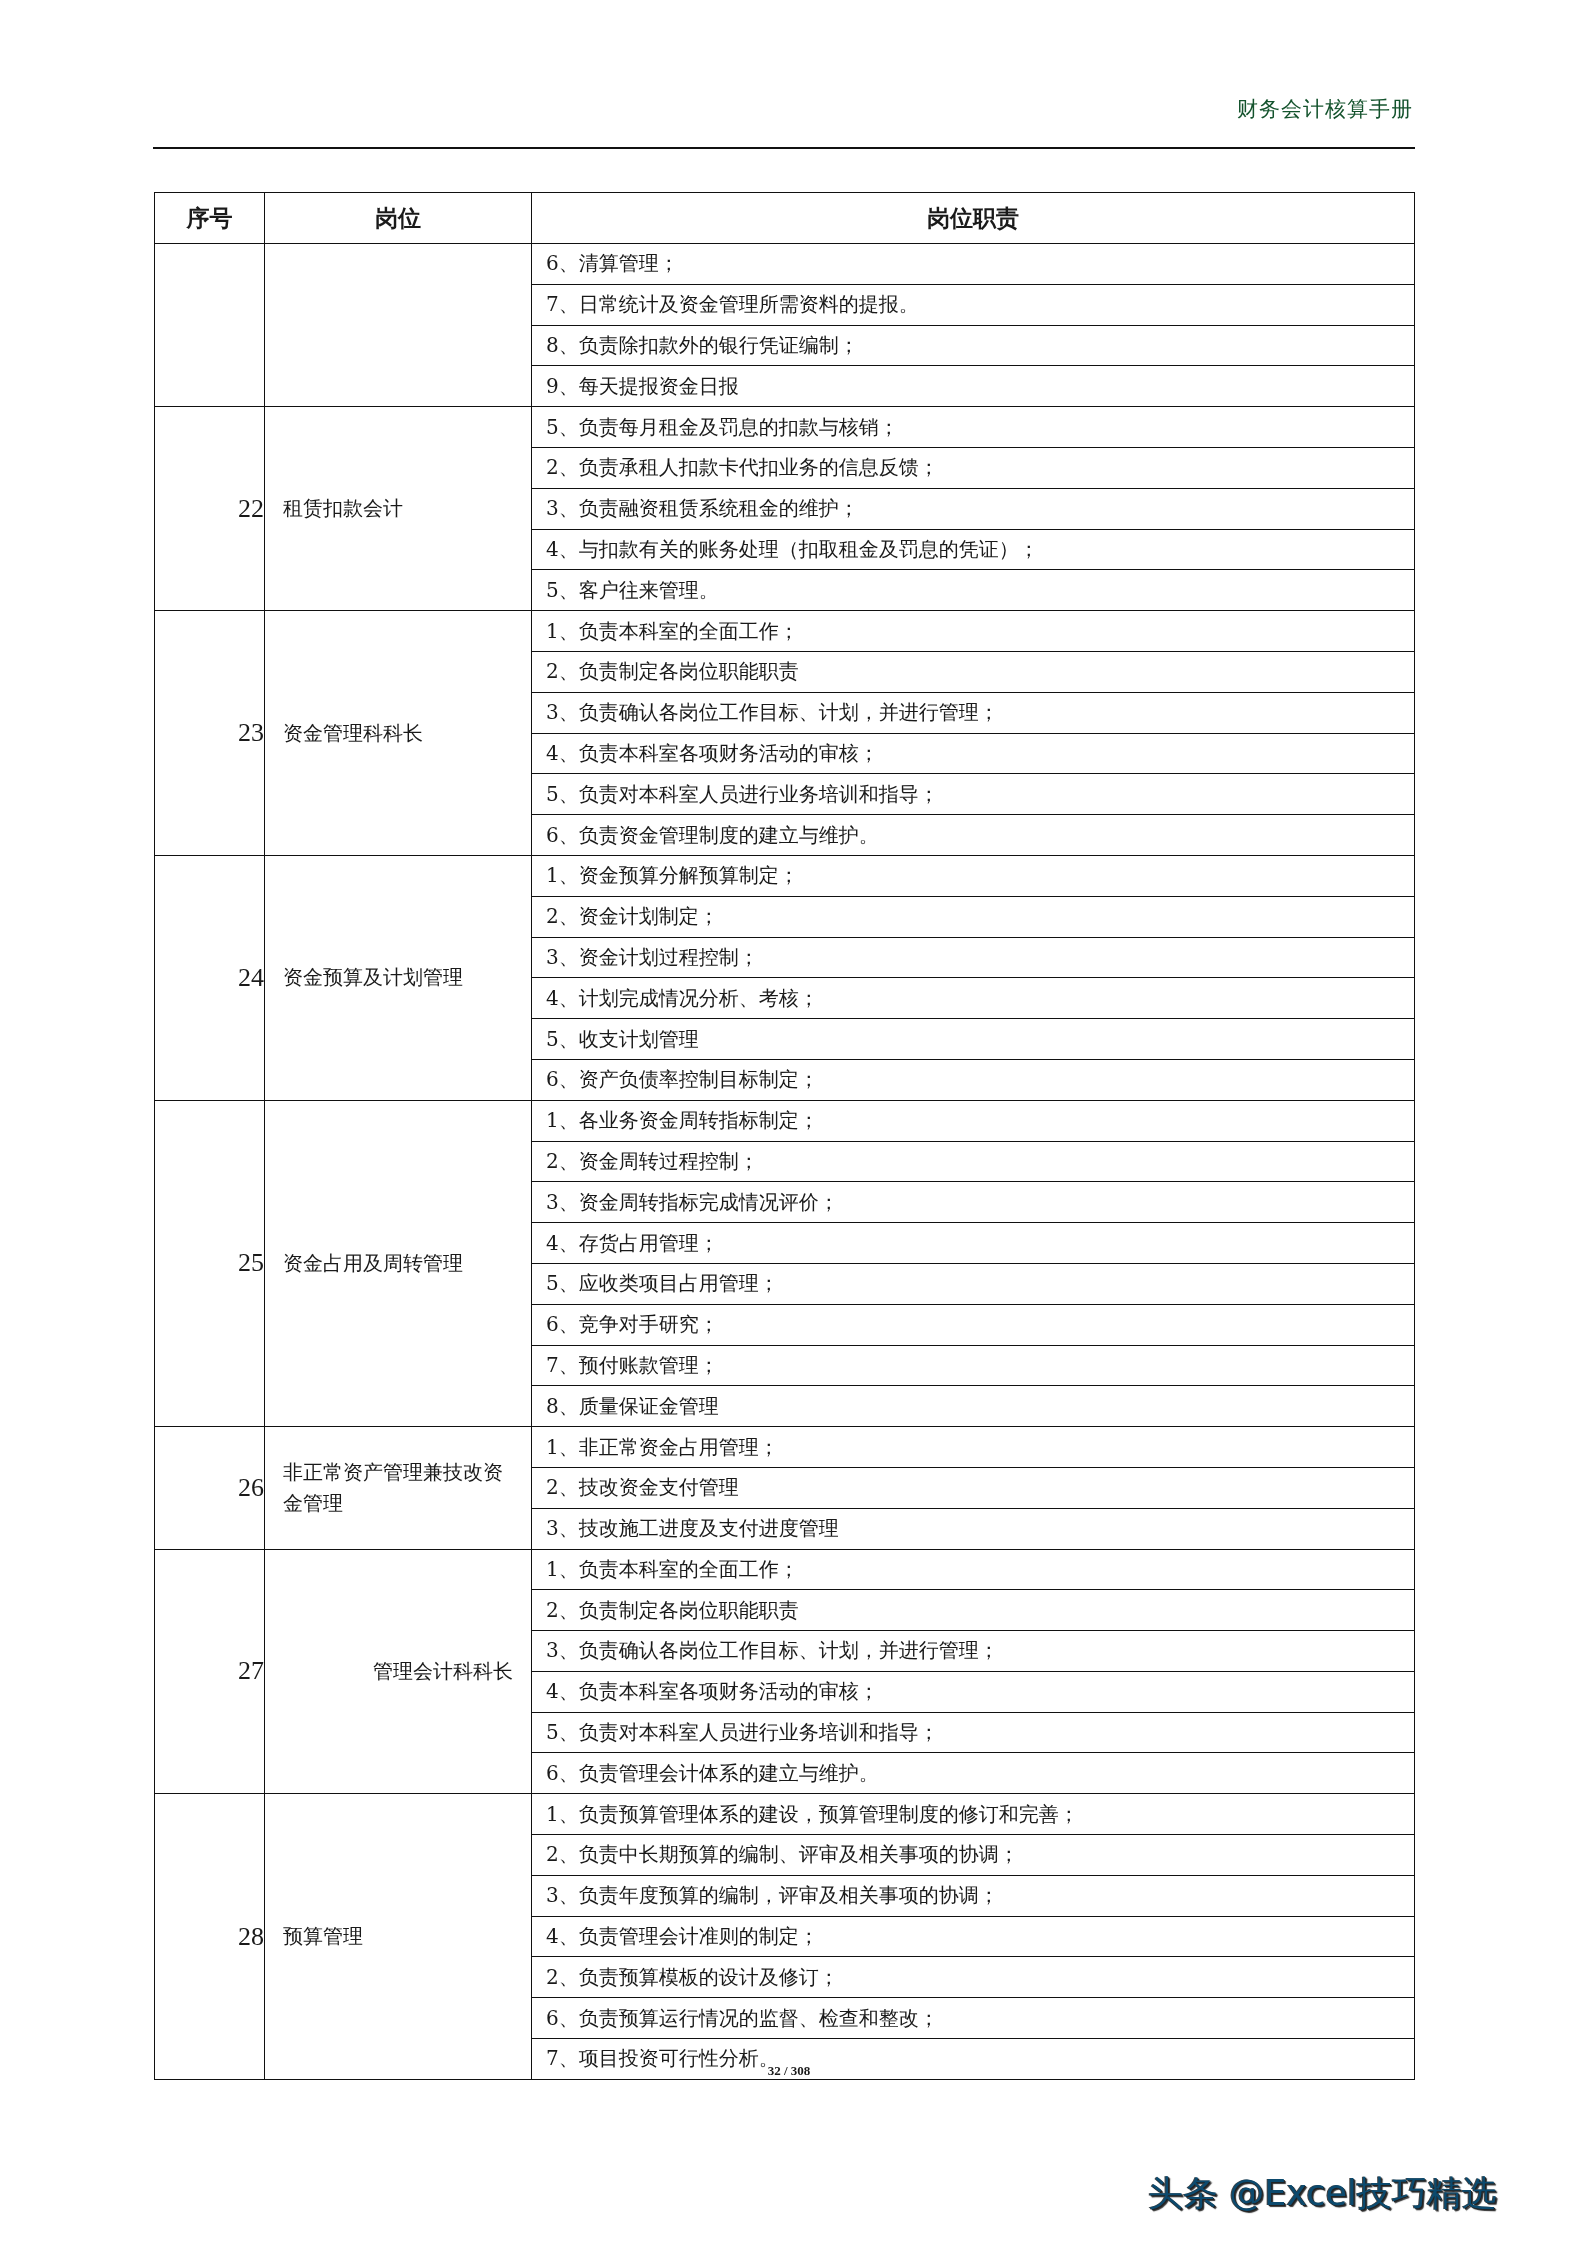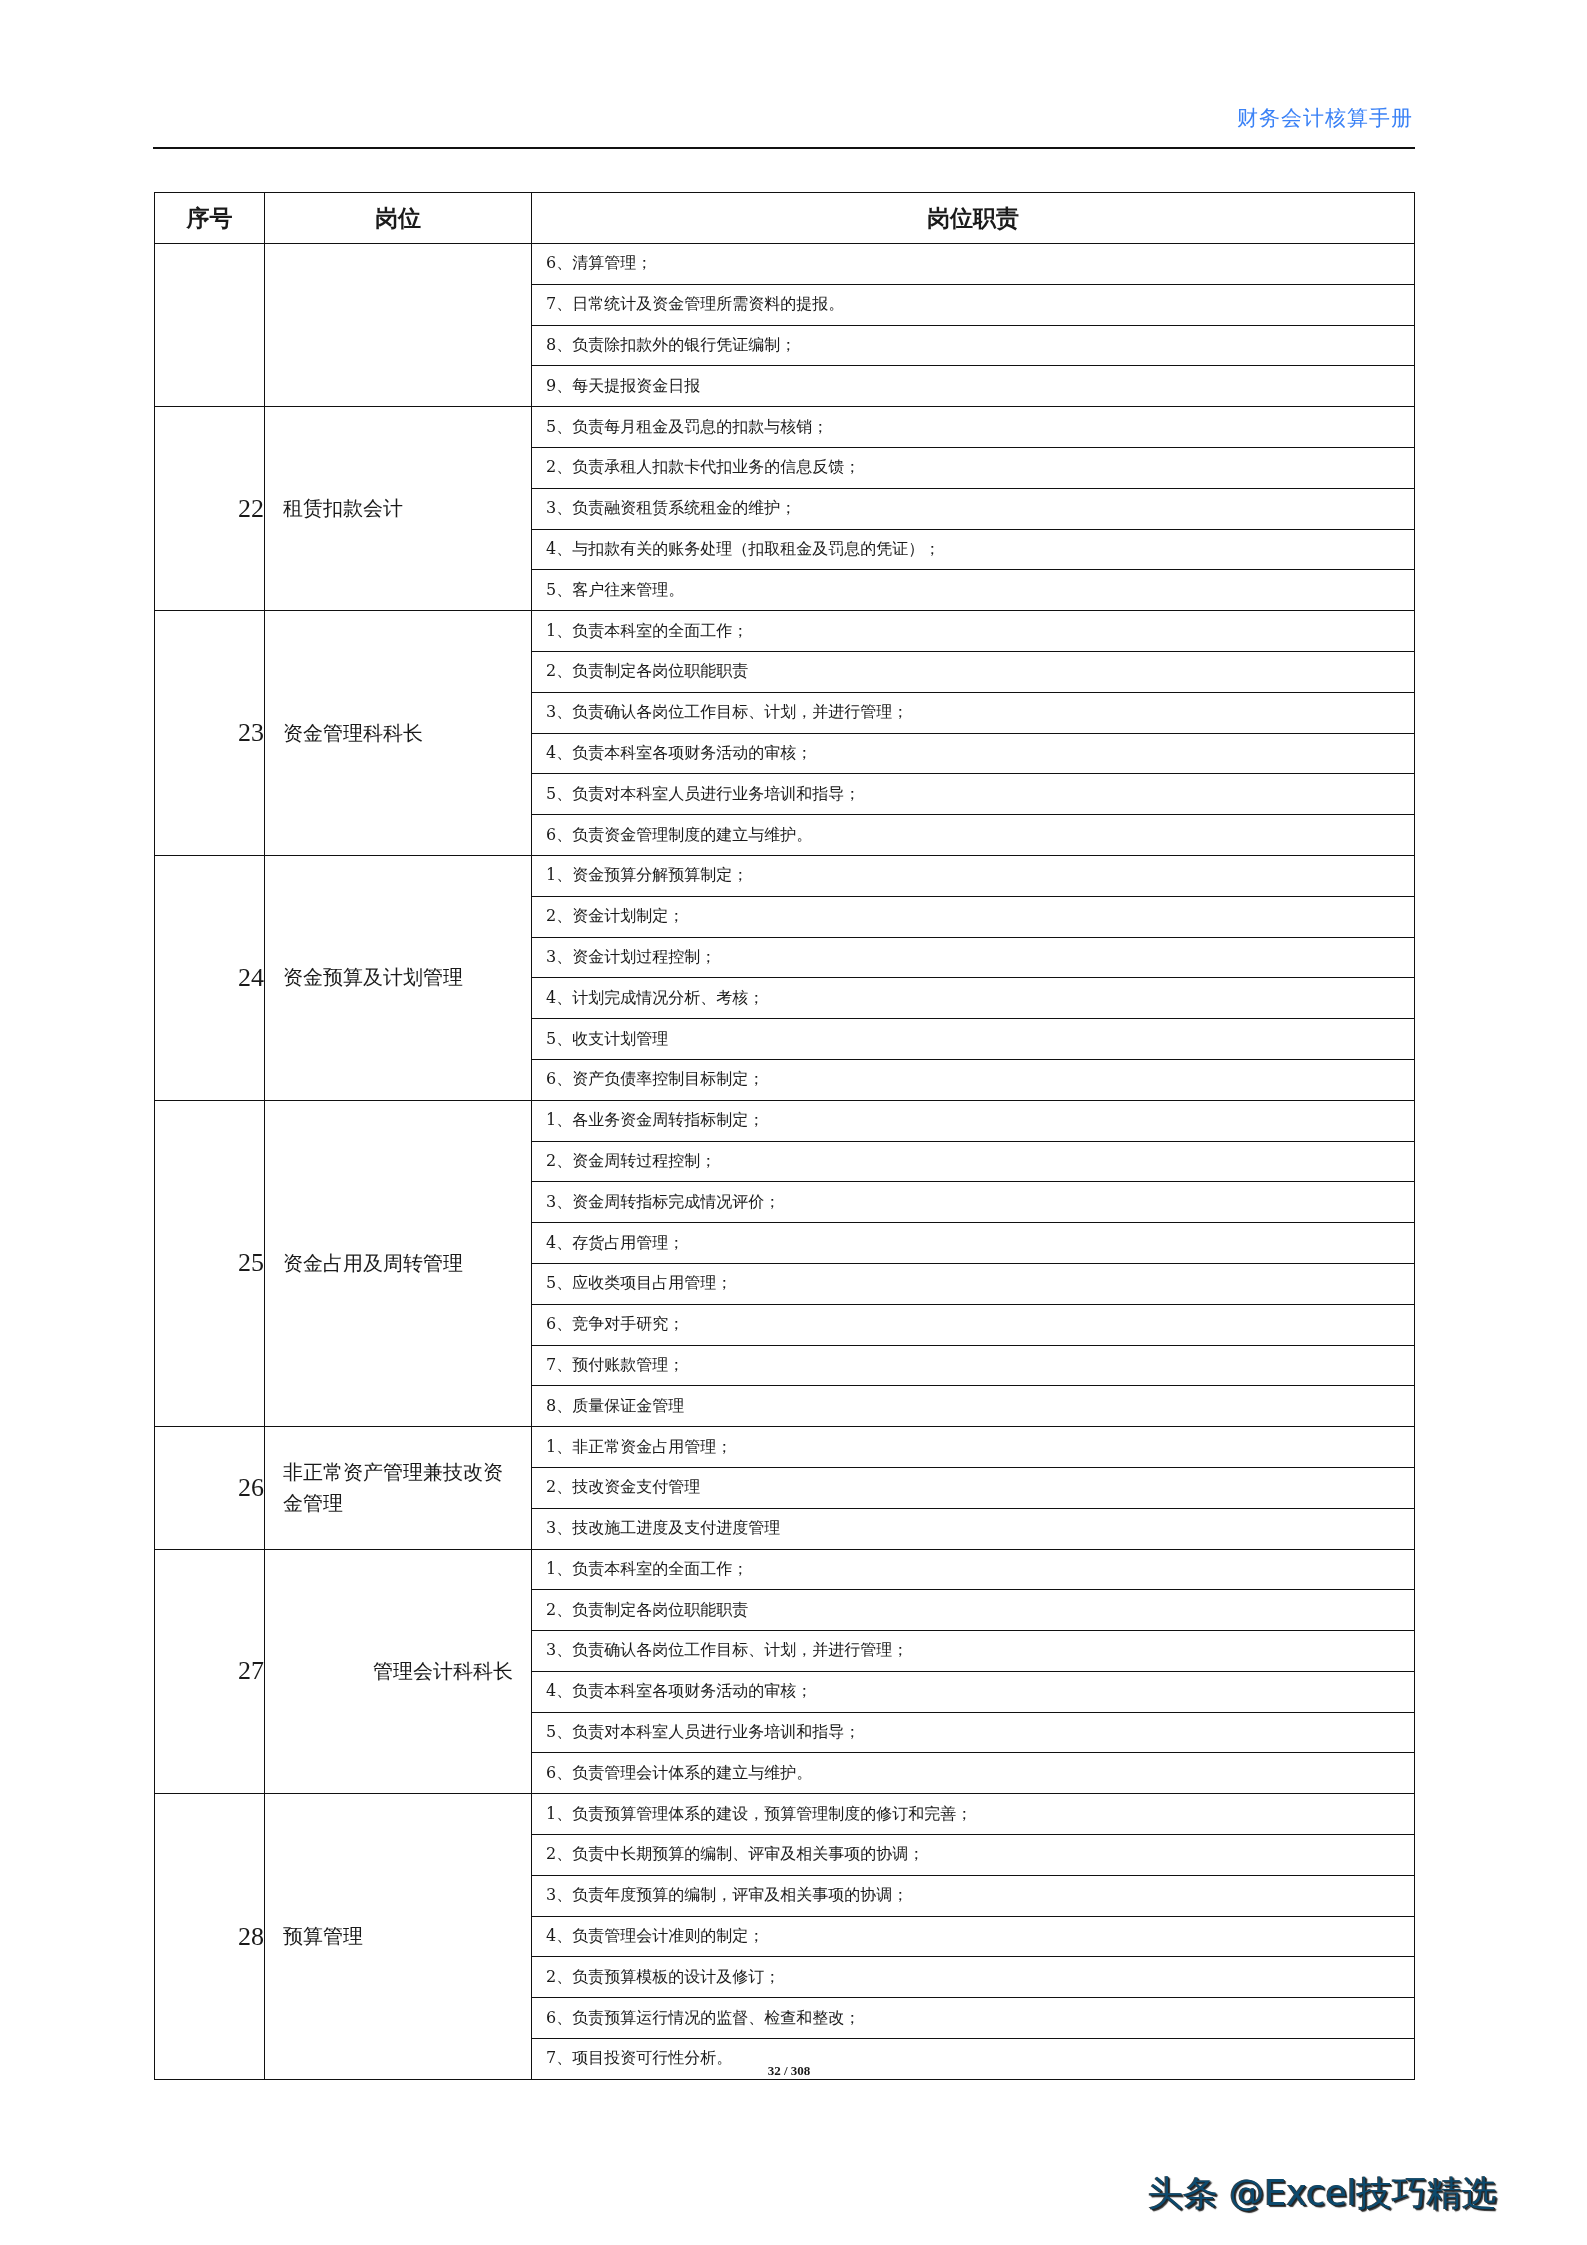--- a/index.html
+++ b/index.html
@@ -1,31 +1,31 @@
 <!DOCTYPE html>
 <html><head>
 <meta charset="utf-8">
 <style>
   html, body { margin:0; padding:0; background:#ffffff; }
   body { width:1587px; height:2245px; position:relative; overflow:hidden;
          font-family:"DejaVu Serif","Liberation Serif",serif; color:#1a1a1a; }
-  .running-head { position:absolute; right:174px; top:104px; font-size:21px; color:#3b82f6;
+  .running-head { position:absolute; right:174px; top:95px; font-size:21px; color:#14532d;
          letter-spacing:1px; font-family:"DejaVu Sans","Liberation Sans",sans-serif; }
   .head-rule { position:absolute; left:153px; top:147px; width:1262px; height:2px; background:#111; }
   table.duty { position:absolute; left:154px; top:192px; width:1260px; border-collapse:collapse;
          table-layout:fixed; }
   table.duty td, table.duty th { border:1.5px solid #111; padding:0; }
   table.duty th { height:50px; font-size:23px; font-weight:bold; text-align:center;
          font-family:"DejaVu Serif","Liberation Serif",serif; }
   col.c-seq { width:110px; } col.c-post { width:267px; } col.c-duty { width:883px; }
   td.seq { text-align:right; vertical-align:middle; font-size:26px;
          font-family:"Liberation Serif","DejaVu Serif",serif; }
   td.post { vertical-align:middle; font-size:20px; padding:0 18px 0 18px !important; line-height:31px; }
   td.post.centered { text-align:right; }
-  td.duty-item { height:39.8px; font-size:16px; padding-left:14px !important; vertical-align:middle;
+  td.duty-item { height:39.8px; font-size:20px; padding-left:14px !important; vertical-align:middle;
          white-space:nowrap; }
   .page-no { position:absolute; left:0; width:1578px; top:2063px; text-align:center;
          font-weight:bold; font-size:13px; font-family:"Liberation Serif","DejaVu Serif",serif; }
   .watermark { position:absolute; left:1148px; top:2170px; font-size:35px; color:#0c4a6e;
          font-family:"DejaVu Sans","Liberation Sans",sans-serif; letter-spacing:0px;
          text-shadow: 1px 1px 0 #222, -1px 0 0 #444, 2px 2px 1px #333; }
 </style>
 </head>
 <body>
 

